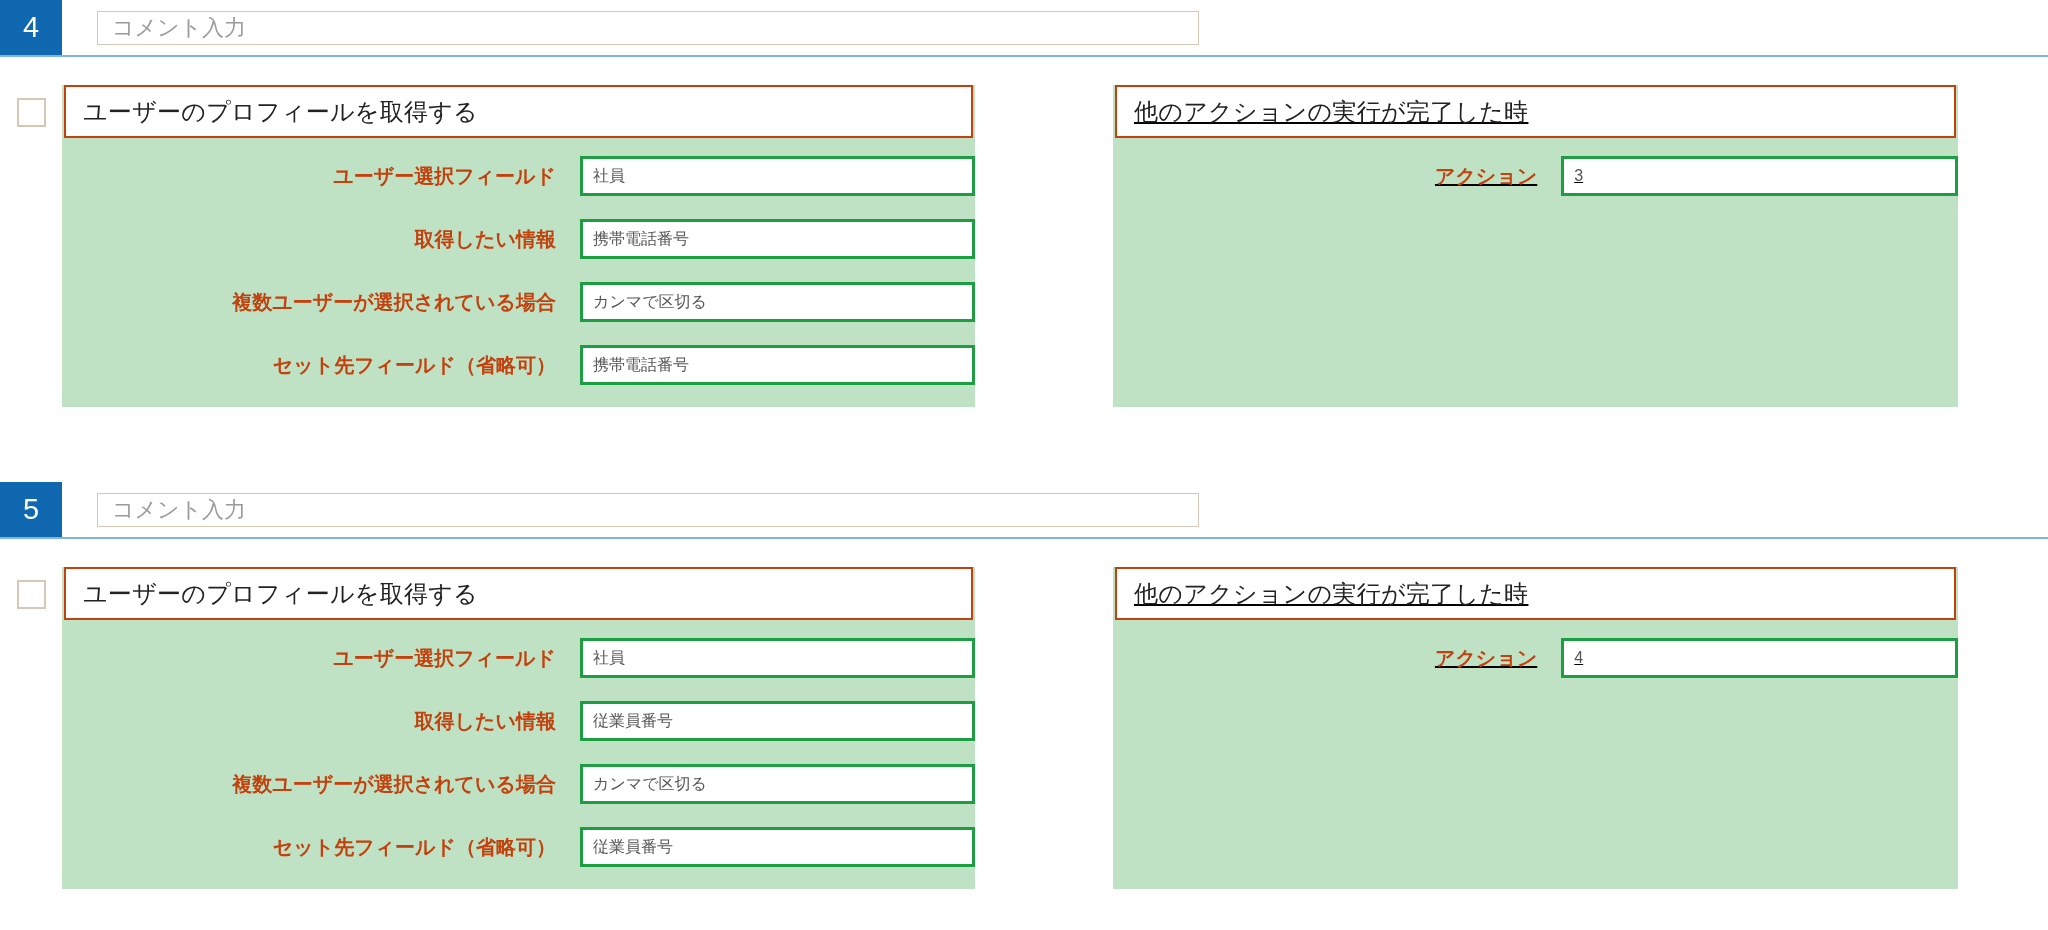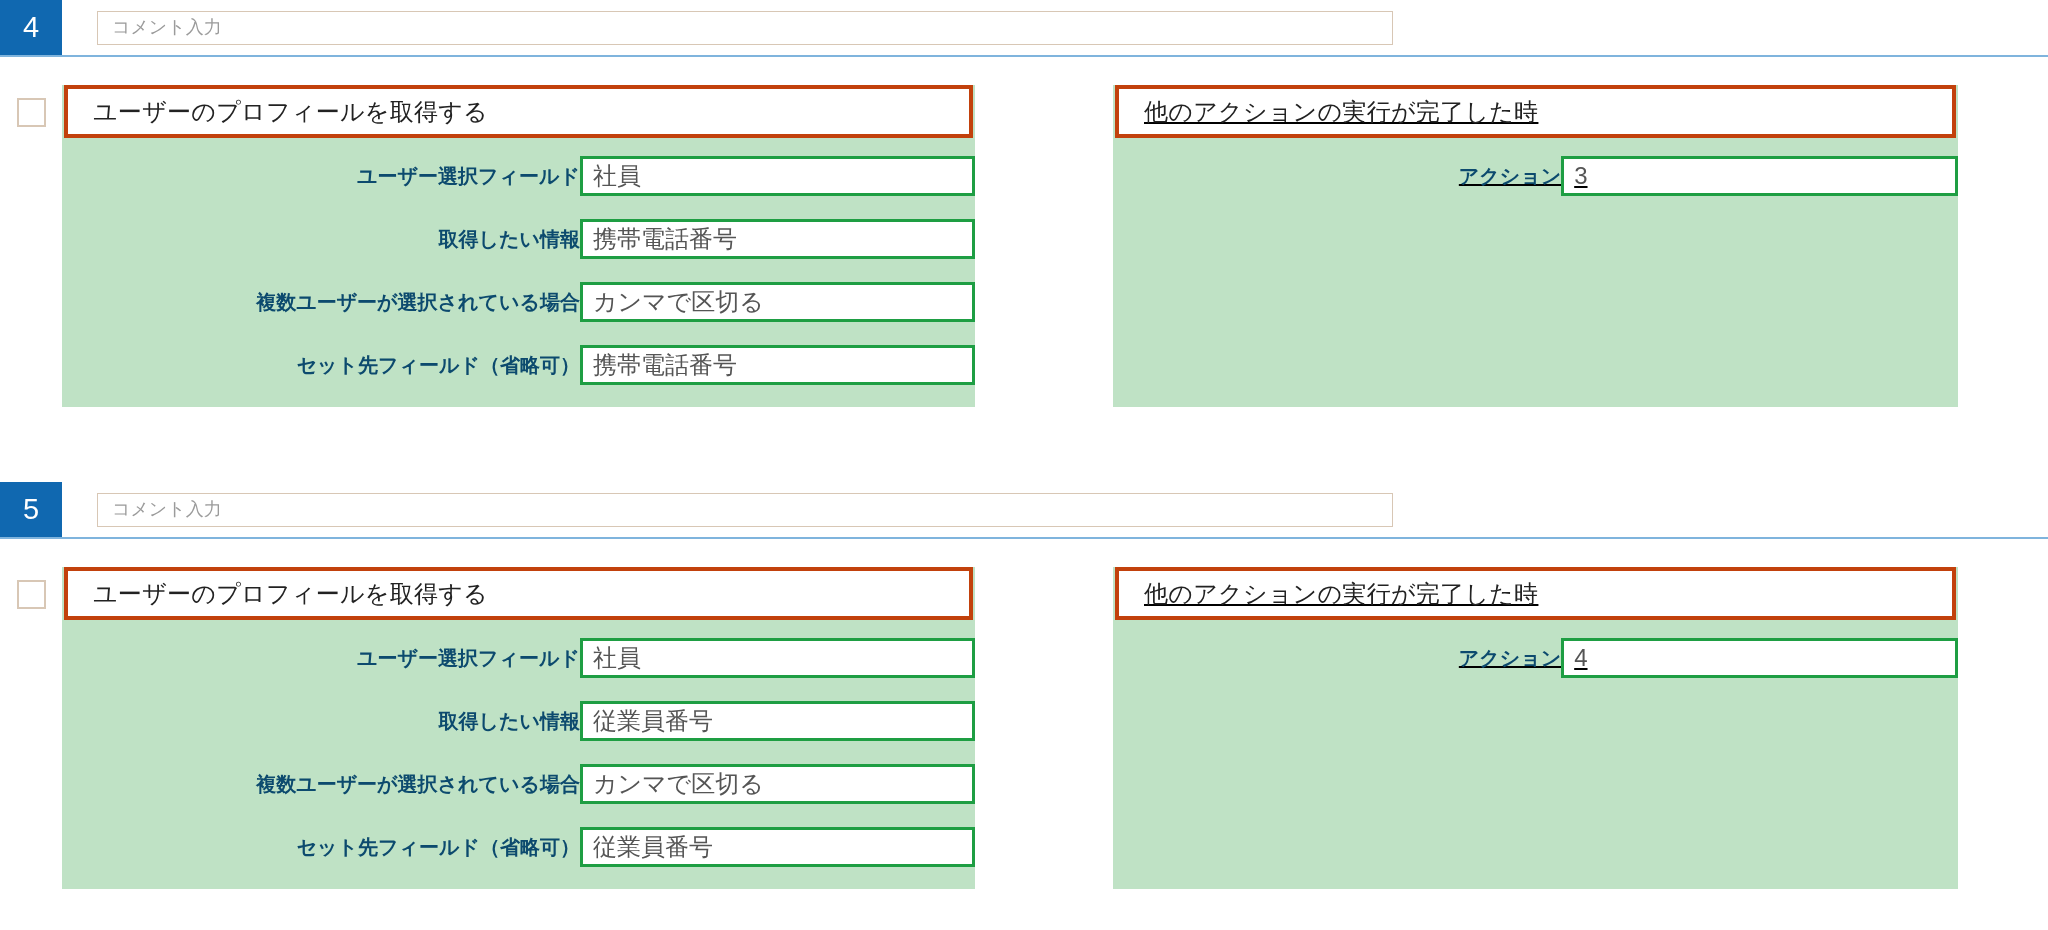--- a/index.html
+++ b/index.html
@@ -36,25 +36,25 @@
   }
   .comment-wrap {
     flex: 1;
     display: flex;
     align-items: center;
     padding-left: 35px;
     padding-right: 20px;
     background: #ffffff;
   }
   .comment-input {
-    width: 1296px;
+    width: 1102px;
     height: 34px;
     border: 1px solid #d8c7b5;
     background: #ffffff;
-    font-size: 18px;
+    font-size: 22px;
     color: #444;
     padding: 0 14px;
     font-family: "Liberation Sans", "DejaVu Sans", sans-serif;
     outline: none;
   }
   .comment-input::placeholder { color: #9b9b9b; }
 
   
   .step-body {
     position: relative;
@@ -78,56 +78,56 @@
 
   .card {
     background: #bfe2c5;
     position: relative;
   }
   .card-left  { width: 913px; }
   .card-right { width: 845px; margin-left: 138px; text-decoration: underline; }
 
   .card-title {
     background: #ffffff;
-    border: 4px solid #c2410c;
+    border: 2px solid #c2410c;
     height: 53px;
     display: flex;
     align-items: center;
     font-size: 24px;
     color: #222222;
-    padding-left: 25px;
+    padding-left: 17px;
     margin: 0 2px 0 2px;
     letter-spacing: 0.3px;
   }
 
   .field-rows { padding: 18px 0 22px 0; }
   .field-row {
     display: flex;
     align-items: center;
     height: 40px;
     margin-bottom: 23px;
   }
   .field-row:last-child { margin-bottom: 0; }
 
   .field-label {
     font-size: 20px;
     font-weight: bold;
-    color: #0c4a6e;
+    color: #c2410c;
     text-align: right;
-    padding-right: 0;
+    padding-right: 24px;
     white-space: nowrap;
   }
   .card-left .field-label  { width: 522px; }
   .card-right .field-label { width: 452px; }
 
   .field-input {
     height: 40px;
     border: 3px solid #1e9e43;
     background: #ffffff;
-    font-size: 24px;
+    font-size: 16px;
     color: #555555;
     padding: 0 10px;
     font-family: "Liberation Sans", "DejaVu Sans", sans-serif;
     outline: none;
   }
   .card-left .field-input  { width: 398px; }
   .card-right .field-input { width: 400px; }
 
   .card-right .field-rows { padding-bottom: 22px; }
 

